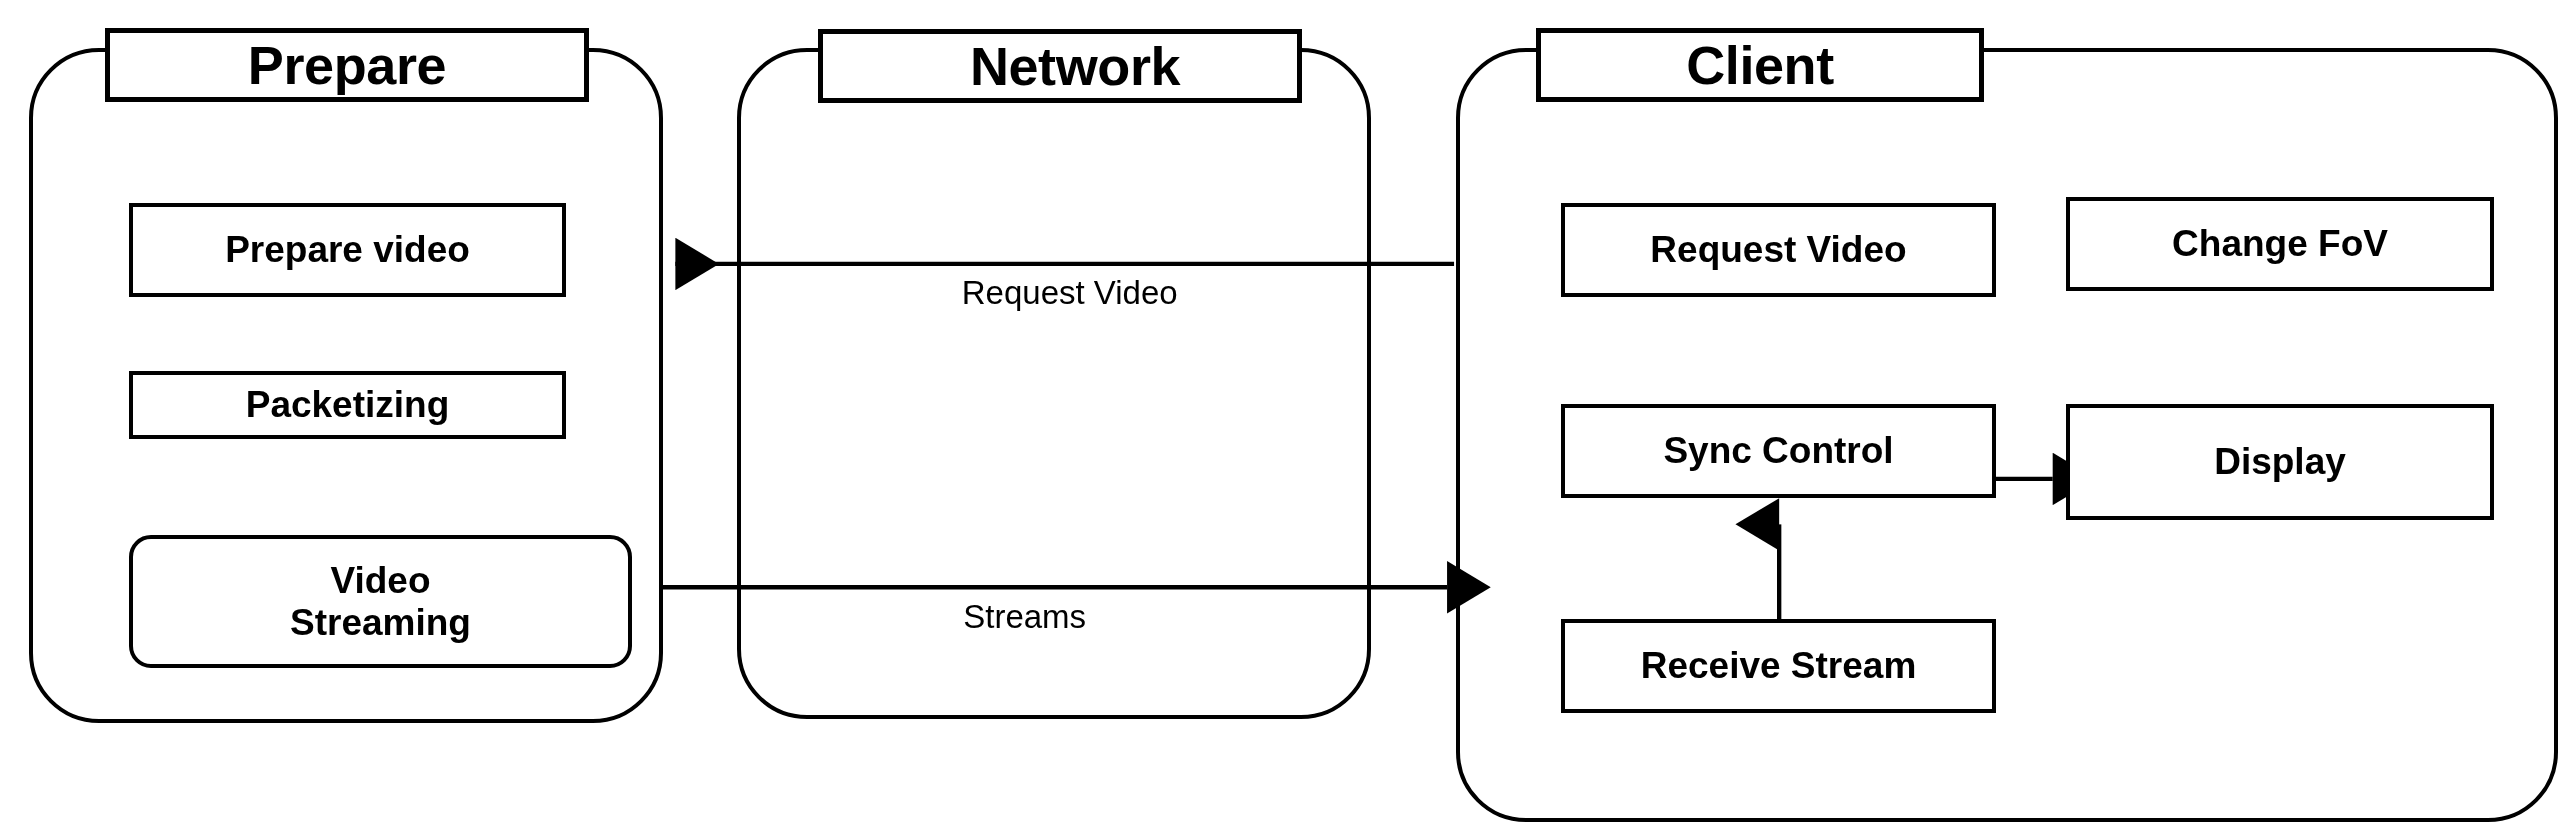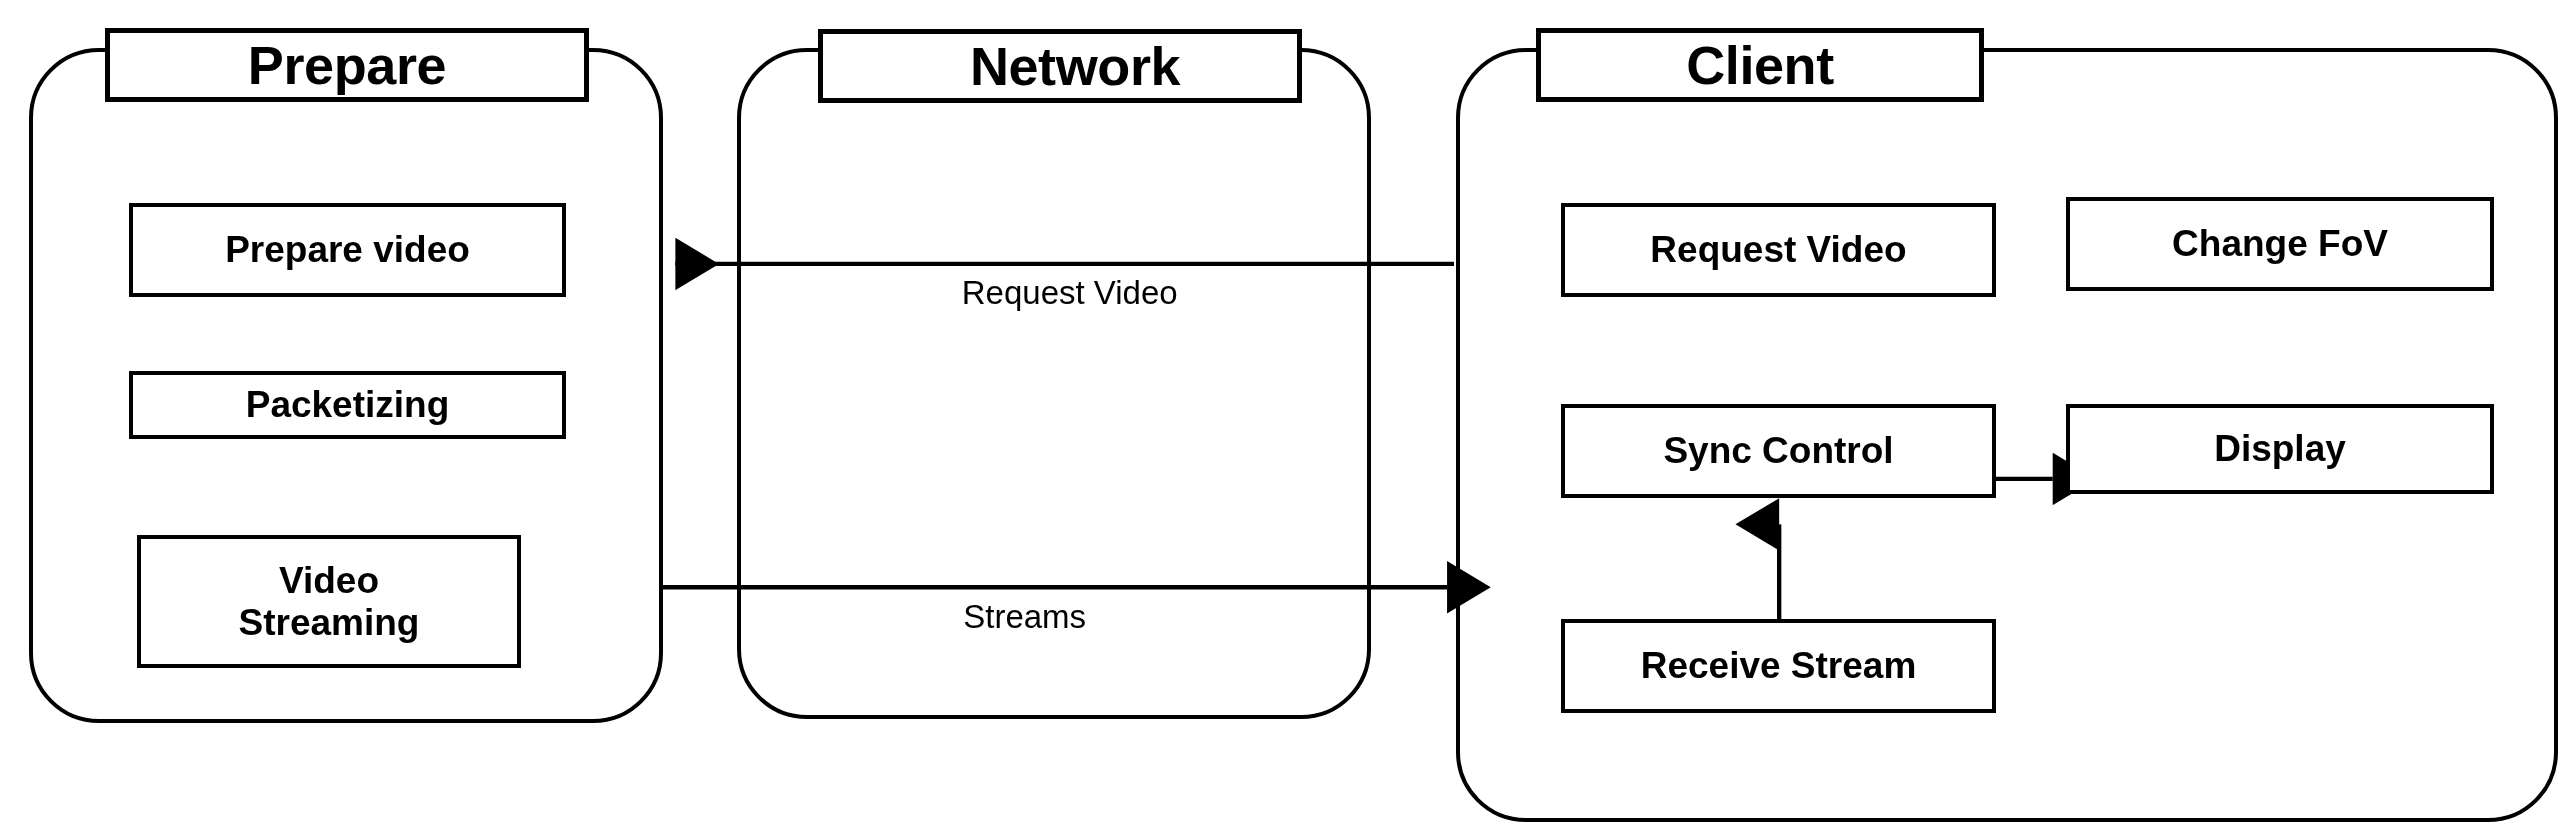--- a/index.html
+++ b/index.html
@@ -121,21 +121,21 @@
   </div>
 
   <div class="node-box" style="left:129px; top:203px; width:437px; height:94px;">
     <span>Prepare video</span>
   </div>
 
   <div class="node-box" style="left:129px; top:371px; width:437px; height:68px;">
     <span>Packetizing</span>
   </div>
 
-  <div class="node-box" style="left:137px; top:535px; width:384px; height:133px;">
+  <div class="node-box" style="left:129px; top:535px; width:503px; height:133px;border-radius:22px;">
     <span>Video
 Streaming</span>
   </div>
 
   <div class="group-container" style="left:737px; top:48px; width:634px; height:671px;"></div>
 
   <div class="group-title" style="left:818px; top:29px; width:484px; height:74px;padding-left:30px;">
     <span>Network</span>
   </div>
 
@@ -158,21 +158,21 @@
   </div>
 
   <div class="node-box" style="left:2066px; top:197px; width:428px; height:94px;">
     <span>Change FoV</span>
   </div>
 
   <div class="node-box" style="left:1561px; top:404px; width:435px; height:94px;">
     <span>Sync Control</span>
   </div>
 
-  <div class="node-box" style="left:2066px; top:404px; width:428px; height:90px;">
+  <div class="node-box" style="left:2066px; top:404px; width:428px; height:116px;">
     <span>Display</span>
   </div>
 
   <div class="node-box" style="left:1561px; top:619px; width:435px; height:94px;">
     <span>Receive Stream</span>
   </div>
 
 </div>
 
 

